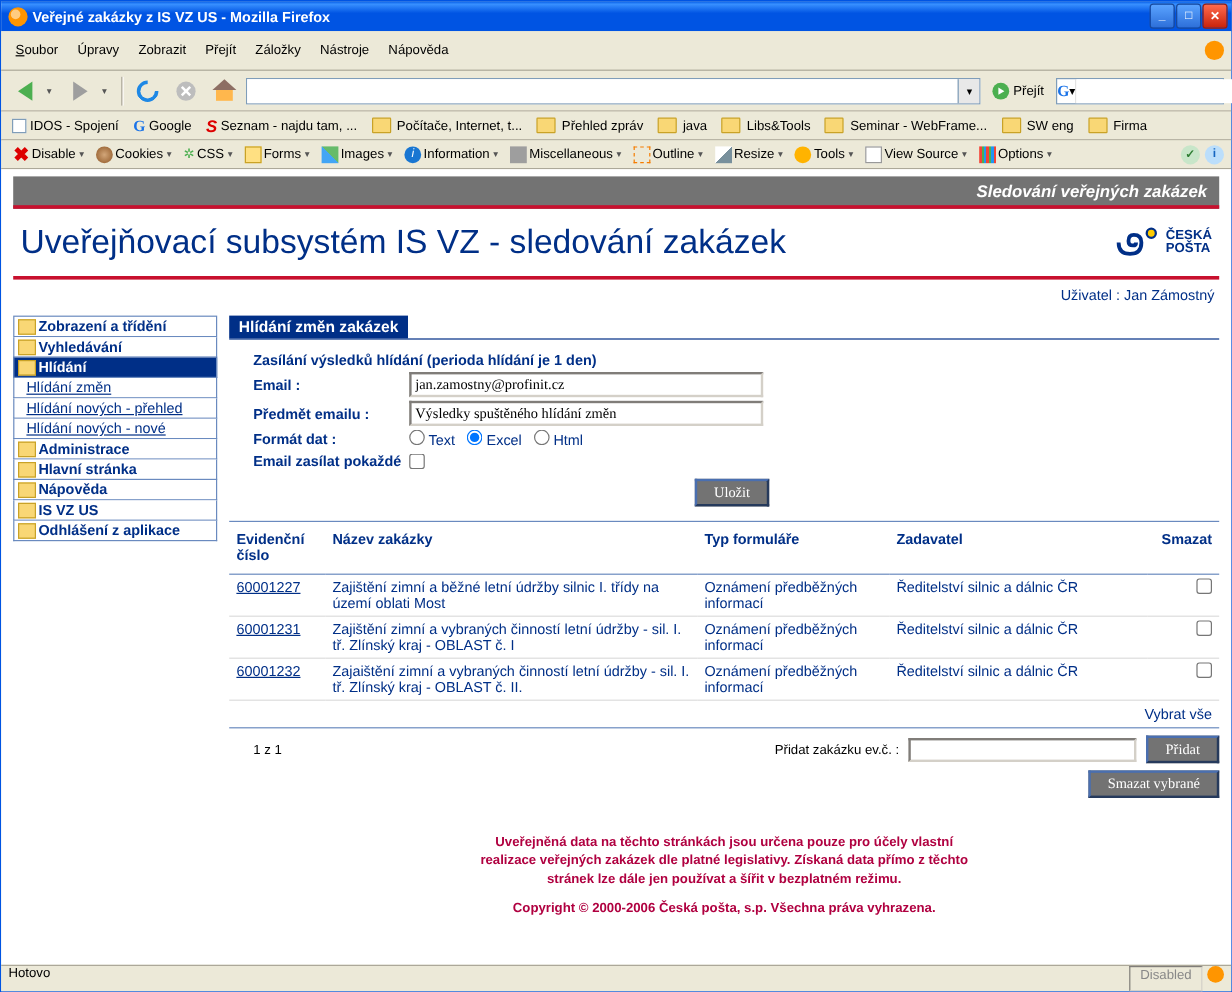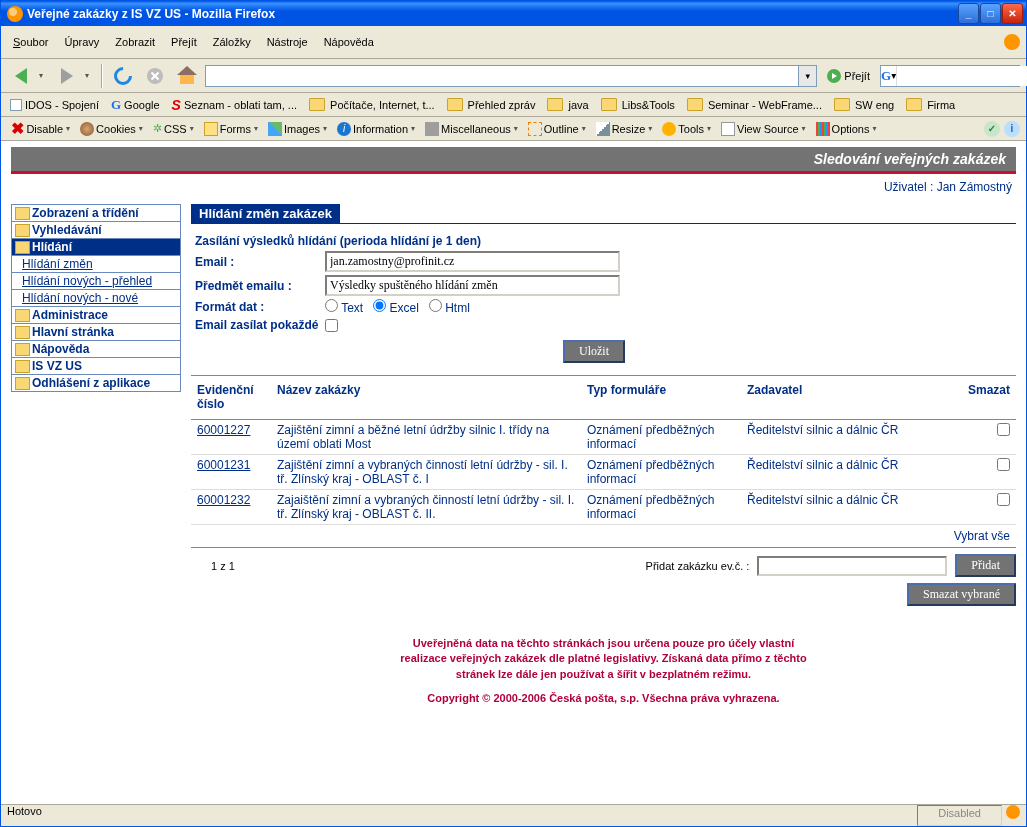--- a/index.html
+++ b/index.html
@@ -86,21 +86,21 @@
 .sb-item.active { background: #002f87; color: #fff; font-weight: bold; }
 .sb-item.bold { font-weight: bold; }
 .sb-item::before { content: ""; position: absolute; left: 3px; top: 2px; width: 13px; height: 11px; background: #f9d775; border: 1px solid #c9a227; }
 .sb-item.sub::before { background: #fff; border-color: #999; }
 .sb-item.sub { padding-left: 10px; text-decoration: underline; }
 .sb-item.sub::before { display: none; }
 
 .main { flex: 1; }
 .section-title { background: #002f87; color: #fff; font-weight: bold; padding: 2px 8px; display: inline-block; font-size: 13px; }
 .hr-title { border-bottom: 1px solid #002f87; margin-bottom: 10px; }
-.form-area { color: #002f87; font-size: 12px; margin-left: 4px; }
+.form-area { color: #002f87; font-size: 12px; margin-left: 20px; }
 .form-area .fr { display: flex; align-items: center; margin: 3px 0; }
 .form-area label { width: 130px; font-weight: bold; }
 .form-area input[type=text] { width: 295px; border: 2px inset #d4d0c8; padding: 1px 3px; font-size: 12px; font-family: Tahoma; }
 .btn-blue { background: #737373; color: #fff; border: 2px outset #4a6fb0; padding: 2px 14px; font-weight: normal; font-size: 12px; cursor: pointer; font-family: Tahoma; }
 .btn-row { text-align: right; width: 430px; margin-top: 8px; }
 
 .hr-blue { border-top: 1px solid #6a8abf; margin: 12px 0 4px; }
 .tbl { width: 100%; border-collapse: collapse; font-size: 12px; color: #002f87; }
 .tbl th { text-align: left; font-weight: bold; padding: 3px 6px 8px; vertical-align: top; border-bottom: 1px solid #6a8abf; }
 .tbl td { padding: 3px 6px; vertical-align: top; border-bottom: 1px solid #ddd; }
@@ -111,21 +111,21 @@
 .add-row .pager { flex: 0 0 auto; margin-left: 20px; }
 .add-row .spacer2 { flex: 1; }
 .add-row input[type=text] { width: 190px; border: 2px inset #d4d0c8; padding: 1px 3px; font-size: 12px; }
 .del-row { text-align: right; }
 
 .footer-txt { text-align: center; color: #b00040; font-size: 11px; font-weight: bold; margin-top: 30px; line-height: 1.4; }
 .copyright { text-align: center; color: #b00040; font-size: 11px; font-weight: bold; margin-top: 10px; }
 
 .statusbar { height: 22px; background: #ece9d8; border-top: 1px solid #aca899; display: flex; padding: 0 6px; font-size: 11px; }
 .statusbar .sp { flex: 1; }
-.statusbar .disabled-box { border: 1px inset #d4d0c8; padding: 1px 20px; color: #888; margin-right: 4px; }
+.statusbar .disabled-box { border: 1px inset #d4d0c8; padding: 1px 8px; color: #888; margin-right: 4px; }
 .statusbar .ff-tiny { width: 14px; height: 14px; background: #ff9500; border-radius: 7px; }
 </style>
 </head>
 <body>
 
 <div class="window">
   <div class="titlebar">
     <span class="ff-icon"></span>
     <span>Veřejné zakázky z IS VZ US - Mozilla Firefox</span>
     <span class="spacer"></span>
@@ -184,21 +184,21 @@
     <span class="bm-item">
         <span class="bm-square"></span>
         <span>IDOS - Spojení</span>
       </span>
     <span class="bm-item">
         <span class="bm-g">G</span>
         <span>Google</span>
       </span>
     <span class="bm-item">
         <span class="bm-s">S</span>
-        <span>Seznam - oblati tam, ...</span>
+        <span>Seznam - najdu tam, ...</span>
       </span>
     <span class="bm-item bm-folder">
         <span>Počítače, Internet, t...</span>
       </span>
     <span class="bm-item bm-folder">
         <span>Přehled zpráv</span>
       </span>
     <span class="bm-item bm-folder">
         <span>java</span>
       </span>
@@ -278,20 +278,32 @@
         <span class="dd">▾</span>
       </span>
     <span class="dev-right">
       <span class="circ ok">✓</span>
       <span class="circ info">i</span>
     </span>
   </div>
 
   <div class="content">
     <div class="banner-top">Sledování veřejných zakázek</div>
+    <div class="header-area">
+      <h1>Uveřejňovací subsystém IS VZ - sledování zakázek</h1>
+      <div class="logo-cp">
+        <span class="logo-horn">
+          <svg viewBox="0 0 60 40">
+              <path d="M5 20 Q5 35 20 35 Q35 35 35 20 Q35 10 25 10 Q18 10 18 18 Q18 24 24 24 Q28 24 28 20" fill="none" stroke="#002f87" stroke-width="5"></path>
+              <circle cx="48" cy="8" r="6" fill="#ffcc00" stroke="#002f87" stroke-width="3"></circle>
+            </svg>
+        </span>
+        <span><span>ČESKÁ</span><br><span>POŠTA</span></span>
+      </div>
+    </div>
     <div class="user-line">
       <span>Uživatel :</span> <span>Jan Zámostný</span>
     </div>
 
     <div class="main-layout">
       <div class="sidebar">
         <a class="sb-item bold">Zobrazení a třídění</a>
         <a class="sb-item bold">Vyhledávání</a>
         <a class="sb-item active">Hlídání</a>
         <a class="sb-item sub">Hlídání změn</a>

